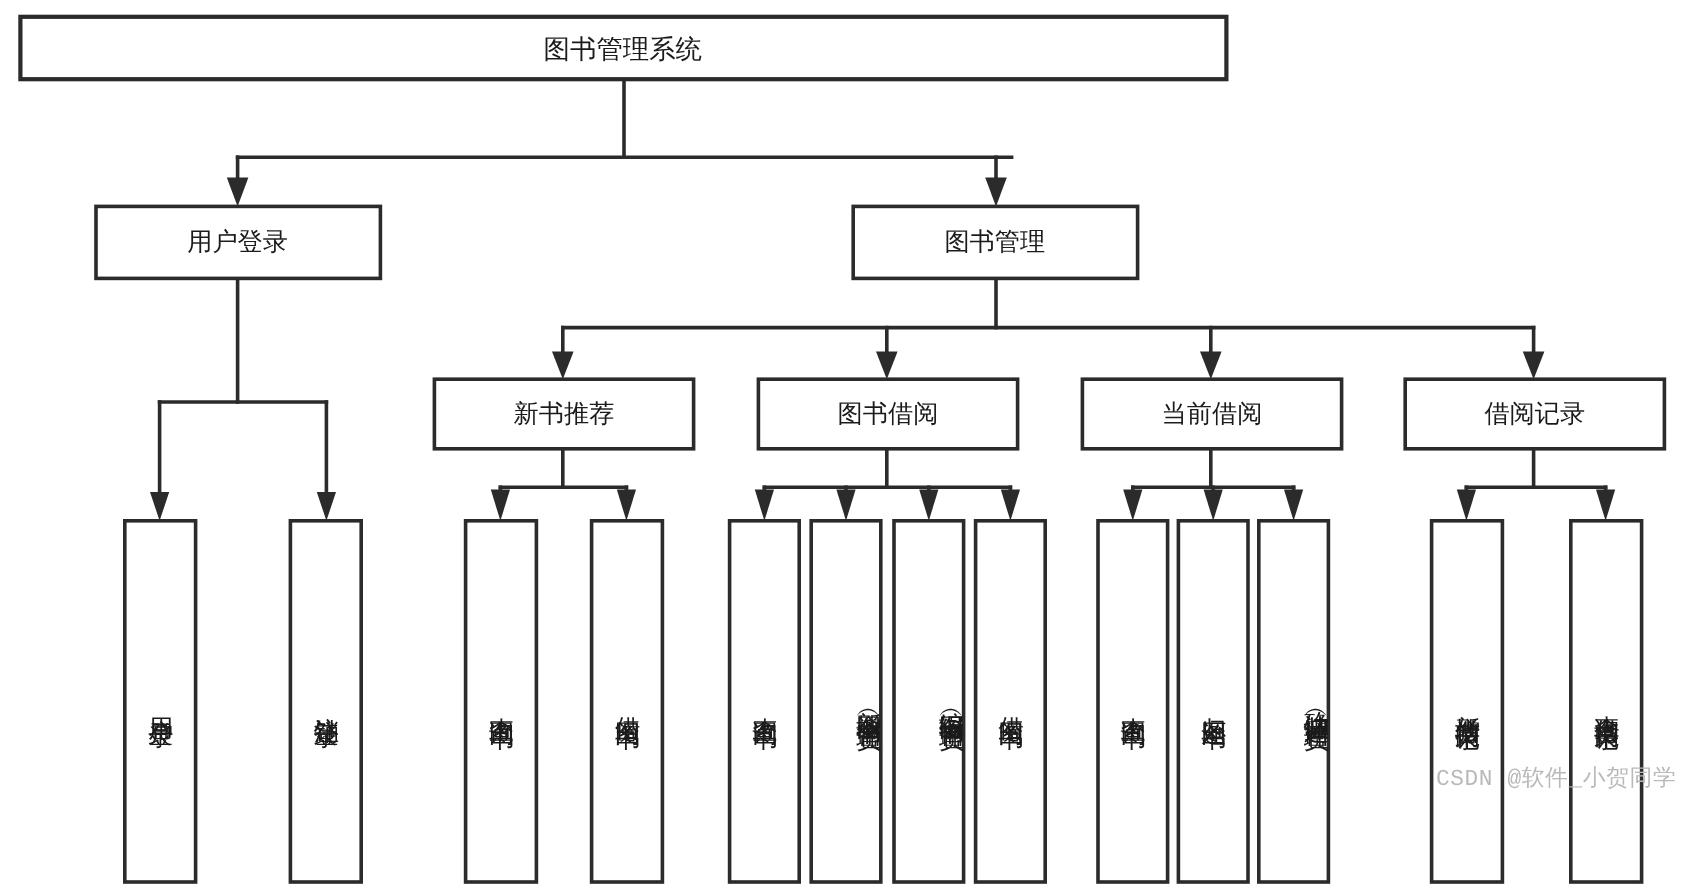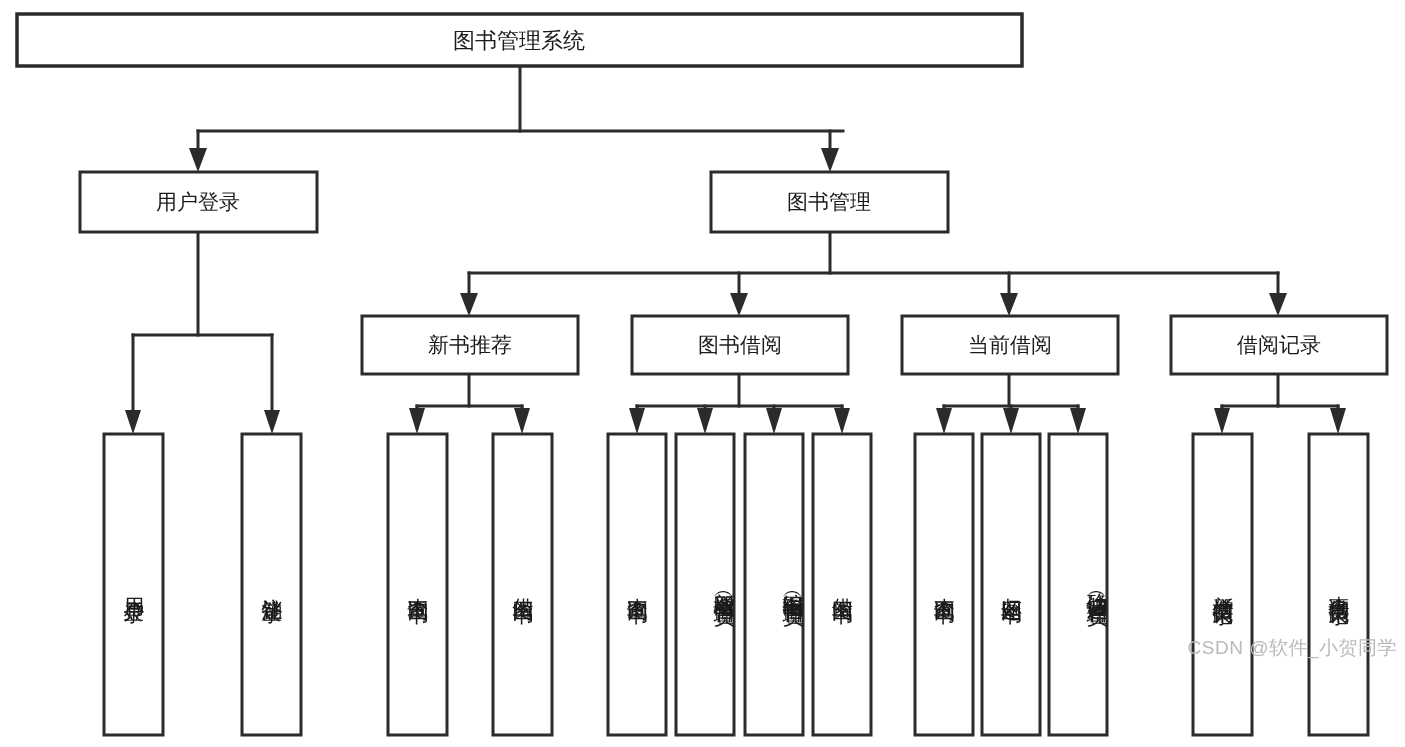--- a/index.html
+++ b/index.html
@@ -73,21 +73,21 @@
     line-height: 1.0;
     letter-spacing: 2px;
     color: #1b1b1b;
     white-space: nowrap;
     pointer-events: none;
   }
   .watermark {
     position: absolute;
     right: 8px;
     bottom: 6px;
-    font-family: Liberation Sans, sans-serif;
+    font-family: Liberation Mono, monospace;
     font-size: 19px;
     color: #b9b9b9;
     letter-spacing: 0.5px;
     white-space: nowrap;
   }
 </style>
 </head>
 <body>
 
 <div id="diagram-root">

